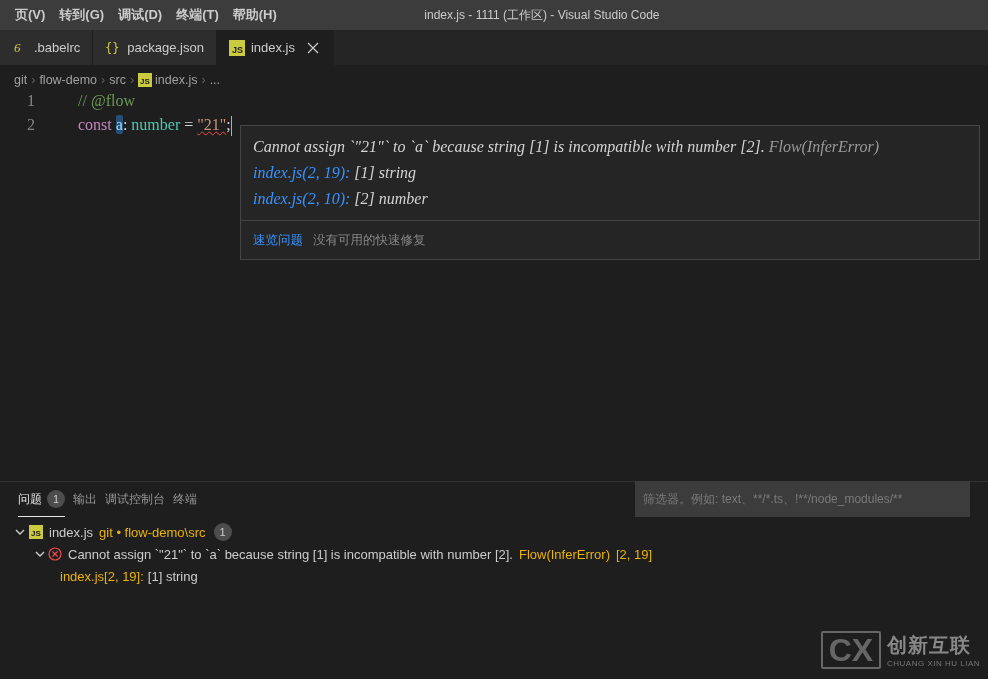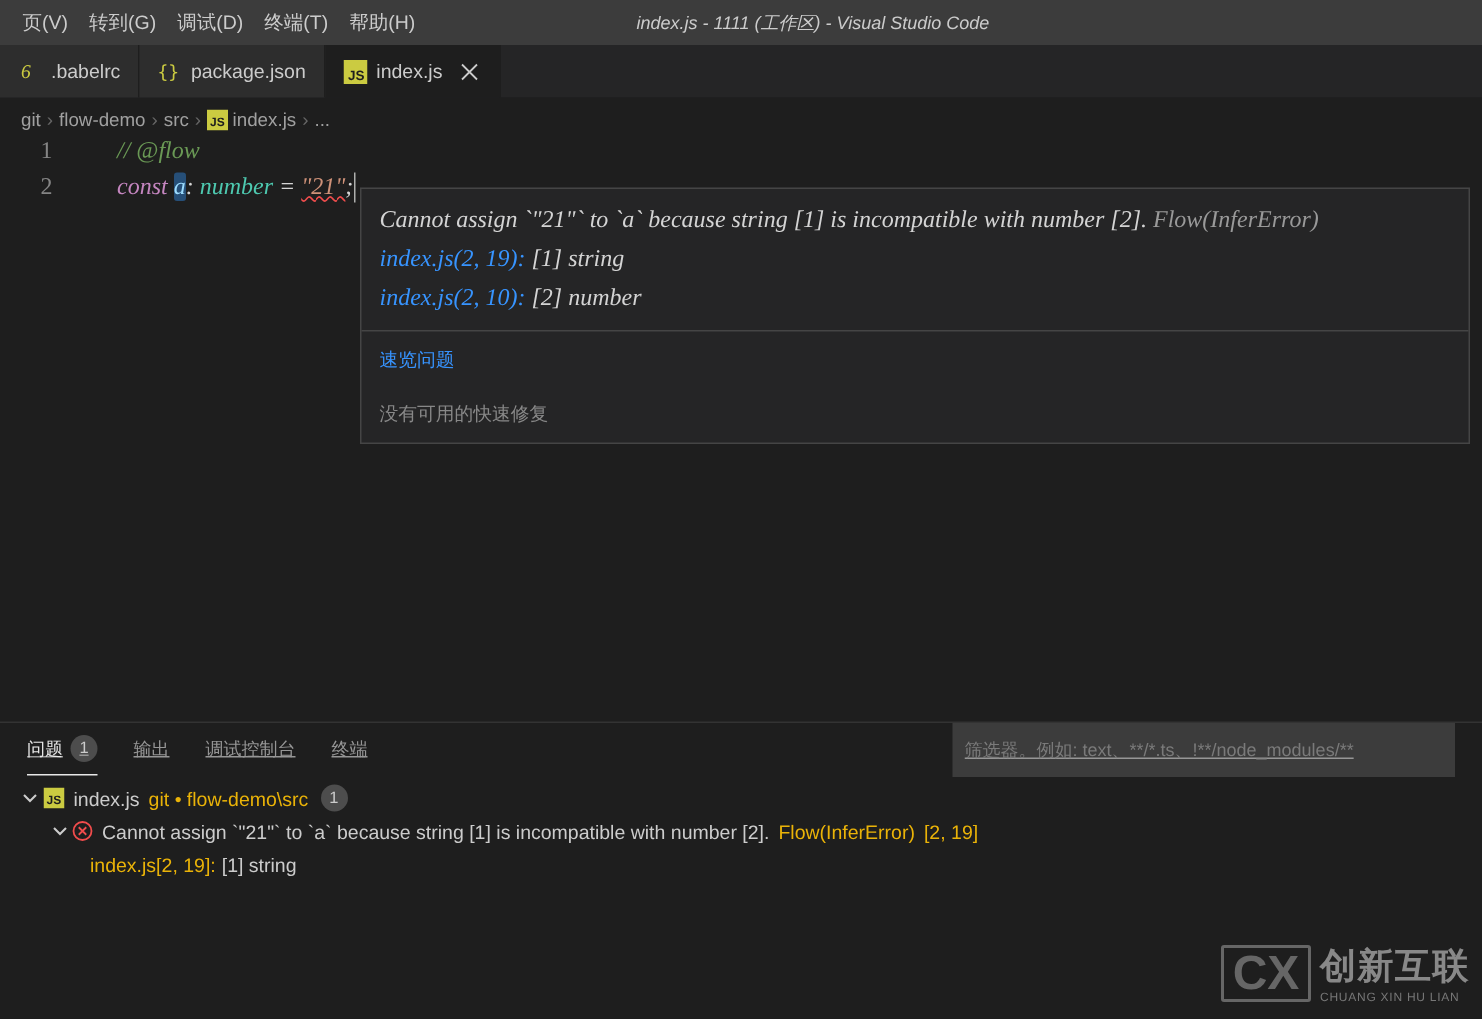--- a/index.html
+++ b/index.html
@@ -3,63 +3,63 @@
 <meta charset="utf-8">
 <style>
 * { margin:0; padding:0; box-sizing:border-box; }
 body {
   width:988px; height:679px;
   background:#1e1e1e;
   font-family:"Segoe UI",sans-serif; font-size:13px;
   color:#ccc; overflow:hidden; position:relative;
 }
 .menubar { height:30px; background:#3c3c3c; display:flex; align-items:center; padding:0 8px; color:#ccc; }
-.menubar .menu-item { padding:0 7px; line-height:30px; cursor:pointer; }
-.window-title { flex:1; text-align:center; font-size:12px; color:#ccc;font-style:italic; }
+.menubar .menu-item { padding:0 7px; line-height:30px; cursor:pointer;font-weight:bold; }
+.window-title { flex:1; text-align:center; font-size:12px; color:#ccc; }
 
 .tabbar { height:35px; background:#252526; display:flex; align-items:stretch; }
 .tab { display:flex; align-items:center; padding:0 12px; height:35px; background:#2d2d2d; border-right:1px solid #1e1e1e; cursor:pointer; font-size:13px; }
 .tab.active { background:#1e1e1e; }
 .tab .tab-icon { width:16px; height:16px; margin-right:6px; display:flex; align-items:center; justify-content:center; }
 .tab-close { margin-left:10px; width:16px; height:16px; display:flex; align-items:center; justify-content:center; color:#ccc; }
 
 .breadcrumb { height:22px; display:flex; align-items:flex-end; padding:0 14px; color:#a0a0a0; font-size:12.5px; background:#1e1e1e; }
 .breadcrumb .sep { margin:0 4px; color:#666; }
 .breadcrumb .bc-icon { width:14px; height:14px; margin-right:3px; display:inline-flex; vertical-align:middle; }
 
 .editor { position:relative; font-family:"Comic Sans MS",cursive; font-size:16px; line-height:24px; padding-top:2px; }
 .gutter { position:absolute; left:0; top:2px; width:55px; text-align:right; color:#858585; }
 .gutter div { height:24px; padding-right:20px; }
 .code { margin-left:78px; }
-.code .line { height:24px; white-space:pre; font-style:italic; position:relative; }
+.code .line { height:24px; white-space:pre; position:relative; }
 .tok-comment { color:#6a9955; }
 .tok-keyword { color:#c586c0; }
 .tok-var { color:#9cdcfe; }
 .tok-type { color:#4ec9b0; }
 .tok-op { color:#d4d4d4; }
 .tok-string { color:#ce9178; }
 .err-underline { text-decoration: underline wavy #f14c4c; text-decoration-thickness:1px; }
 .sel-highlight { background:#264f78; border-radius:2px; padding:1px 0; }
 .cursor { display:inline-block; width:1px; height:20px; background:#aeafad; vertical-align:middle; }
 
 .hover-box {
   position:absolute; left:240px; top:125px; width:740px;
   background:#252526; border:1px solid #454545;
   font-family:"Comic Sans MS",cursive; font-style:italic;
   color:#d4d4d4; font-size:16px; line-height:26px;
 }
 .hover-body { padding:8px 12px; }
 .hover-link { color:#3794ff; cursor:pointer; }
 .hover-dim { color:#999; }
-.hover-footer { border-top:1px solid #454545; padding:6px 12px; font-family:"Microsoft YaHei",sans-serif; font-style:normal; font-size:12.5px; display:flex; gap:10px;flex-direction:column; }
+.hover-footer { border-top:1px solid #454545; padding:6px 12px; font-family:"Microsoft YaHei",sans-serif; font-style:normal; font-size:12.5px; display:flex; gap:10px; }
 .hover-footer .peek-link { color:#3794ff; cursor:pointer; }
 .hover-footer .nofix { color:#888; }
 
 .panel { position:absolute; left:0; bottom:0; width:988px; height:198px; background:#1e1e1e; border-top:1px solid #333; }
-.panel-tabs { height:35px; display:flex; align-items:flex-start; padding:0 18px; font-size:12px; color:#969696; gap:24px;text-decoration:underline; }
+.panel-tabs { height:35px; display:flex; align-items:flex-end; padding:0 18px; font-size:12px; color:#969696; gap:8px; }
 .panel-tabs .ptab { cursor:pointer; height:35px; display:flex; align-items:center; border-bottom:1px solid transparent; }
 .panel-tabs .ptab.active { color:#e7e7e7; border-bottom-color:#e7e7e7; }
 .badge { background:#4d4d4d; color:#ccc; border-radius:10px; min-width:18px; height:18px; display:inline-flex; align-items:center; justify-content:center; font-size:11px; margin-left:5px; padding:0 5px; }
 .filter-input { margin-left:auto; width:335px; height:36px; background:#3c3c3c; border:none; color:#f9a8d4; padding:12px 8px; font-size:12px; }
 .filter-input::placeholder { color:#7a7a7a; }
 
 .problem-tree { padding:4px 12px; font-size:13px; color:#ccc; }
 .tree-row { display:flex; align-items:center; height:22px; }
 .tree-row .twistie { width:16px; color:#ccc; display:inline-flex; justify-content:center; }
 .tree-row .js-ico { width:16px; height:16px; margin-right:5px; display:inline-flex; align-items:center; justify-content:center; }
@@ -68,21 +68,21 @@
 .tree-sub { padding-left:48px; }
 .tree-sub .tree-row { padding-left:0; }
 .tree-err-row { padding-left:20px; }
 
 .watermark {
   position:absolute; right:8px; bottom:10px;
   display:flex; align-items:center; gap:6px;
   color:#555; font-family:sans-serif;
 }
 .watermark .wm-icon { font-size:32px; font-weight:bold; color:#666; border:2px solid #666; width:60px; height:38px; display:flex; align-items:center; justify-content:center; border-radius:2px; }
-.watermark .wm-txt1 { font-size:24px; font-weight:bold; color:#888; letter-spacing:1px; }
+.watermark .wm-txt1 { font-size:20px; font-weight:bold; color:#888; letter-spacing:1px; }
 .watermark .wm-txt2 { font-size:8px; color:#777; letter-spacing:0.5px; }
 
 svg { display:block; }
 </style>
 </head>
 <body>
 
 <div class="menubar">
   <div class="menu-item"><span>页(V)</span></div>
   <div class="menu-item"><span>转到(G)</span></div>

